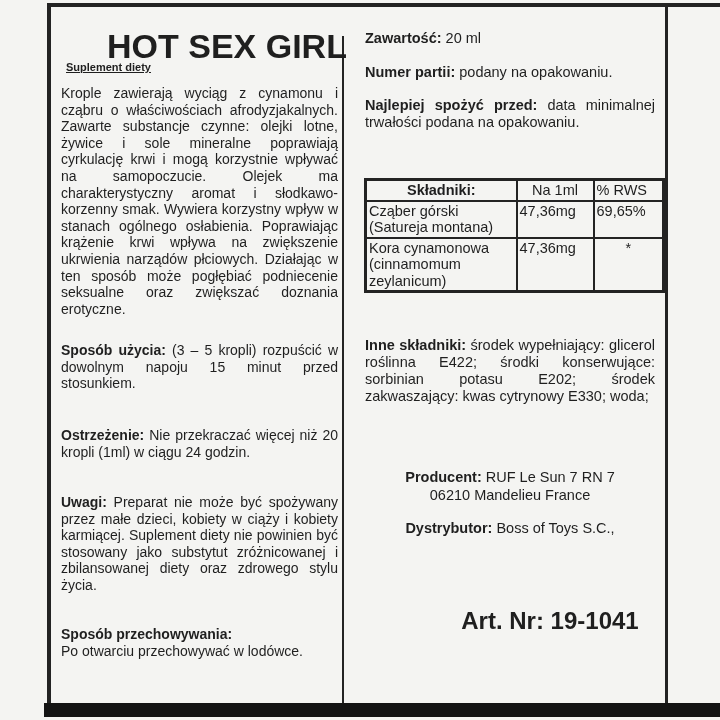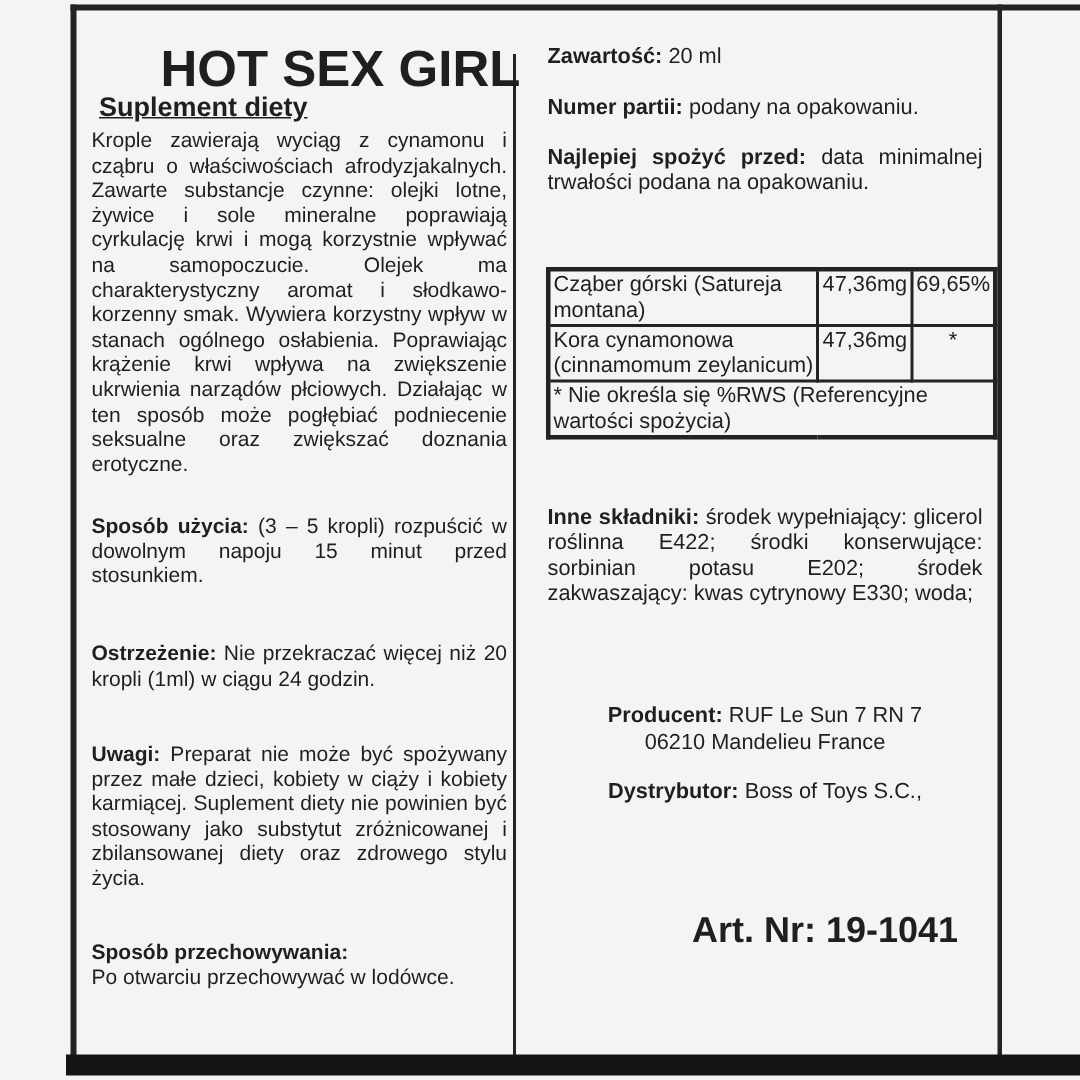--- a/index.html
+++ b/index.html
@@ -16,21 +16,21 @@
   #rule-left   { left:47px;  top:3px;   width:4px;   height:703px; }
   #rule-mid    { left:342px; top:36px;  width:2px;   height:668px; }
   #rule-right  { left:665px; top:3px;   width:3px;   height:701px; }
   #bottom-bar  { position:absolute; left:44px; top:703px; width:676px; height:14px; background:#141414; }
 
   .blk { position:absolute; }
 
   
   .lcol { left:61px; width:277px; font-size:14px; line-height:16.6px; text-align:justify; }
   #title    { left:63px; top:28px;  font-size:34px; font-weight:700; line-height:1.1; white-space:nowrap;margin-left:44px; }
-  #subtitle { left:66px; top:61px;  font-size:18px; font-weight:700; text-decoration:underline; line-height:1.2; }
+  #subtitle { left:66px; top:61px;  font-size:11px; font-weight:700; text-decoration:underline; line-height:1.2; }
   #description { top:85px; }
   #usage    { top:342px; }
   #warning  { top:427px; }
   #notes    { top:494px; }
   #storage  { top:626px; }
   #storage .stor-head { font-weight:700; text-align:left; }
   b { font-weight:700;text-align:right; }
 
   
   .rcol { left:365px; width:290px; font-size:14.5px; line-height:17px; }
@@ -82,32 +82,34 @@
 
 <p class="blk rcol" id="content-line"><b>Zawartość:</b><span> 20 ml</span></p>
 
 <p class="blk rcol" id="batch-line"><b>Numer partii:</b><span> podany na opakowaniu.</span></p>
 
 <p class="blk rcol" id="best-before"><b>Najlepiej spożyć przed:</b><span> data minimalnej trwałości podana na opakowaniu.</span></p>
 
 <div class="blk" id="table-wrap">
   <table>
     <tbody>
+        <tr>
+      <th class="h-name">Składniki:</th>
+      <th class="h-per">Na 1ml</th>
+      <th class="h-rws">% RWS</th>
+    </tr>
     <tr>
       <td class="c-name">Cząber górski (Satureja montana)</td>
       <td class="c-val">47,36mg</td>
       <td class="c-val">69,65%</td>
     </tr>
     <tr>
       <td class="c-name">Kora cynamonowa (cinnamomum zeylanicum)</td>
       <td class="c-val">47,36mg</td>
       <td class="c-star">*</td>
-    </tr>
-    <tr>
-      <td class="c-foot" colspan="3">* Nie określa się %RWS (Referencyjne wartości spożycia)</td>
     </tr>
   </tbody>
     </table>
 </div>
 
 <p class="blk rcol" id="other-ingredients"><b>Inne składniki:</b><span> środek wypełniający: glicerol roślinna E422; środki konserwujące: sorbinian potasu E202; środek zakwaszający: kwas cytrynowy E330; woda;</span></p>
 
 <div class="blk rcol" id="producer">
   <div><b>Producent:</b><span> RUF Le Sun 7 RN 7</span></div>
   <div>06210 Mandelieu France</div>

